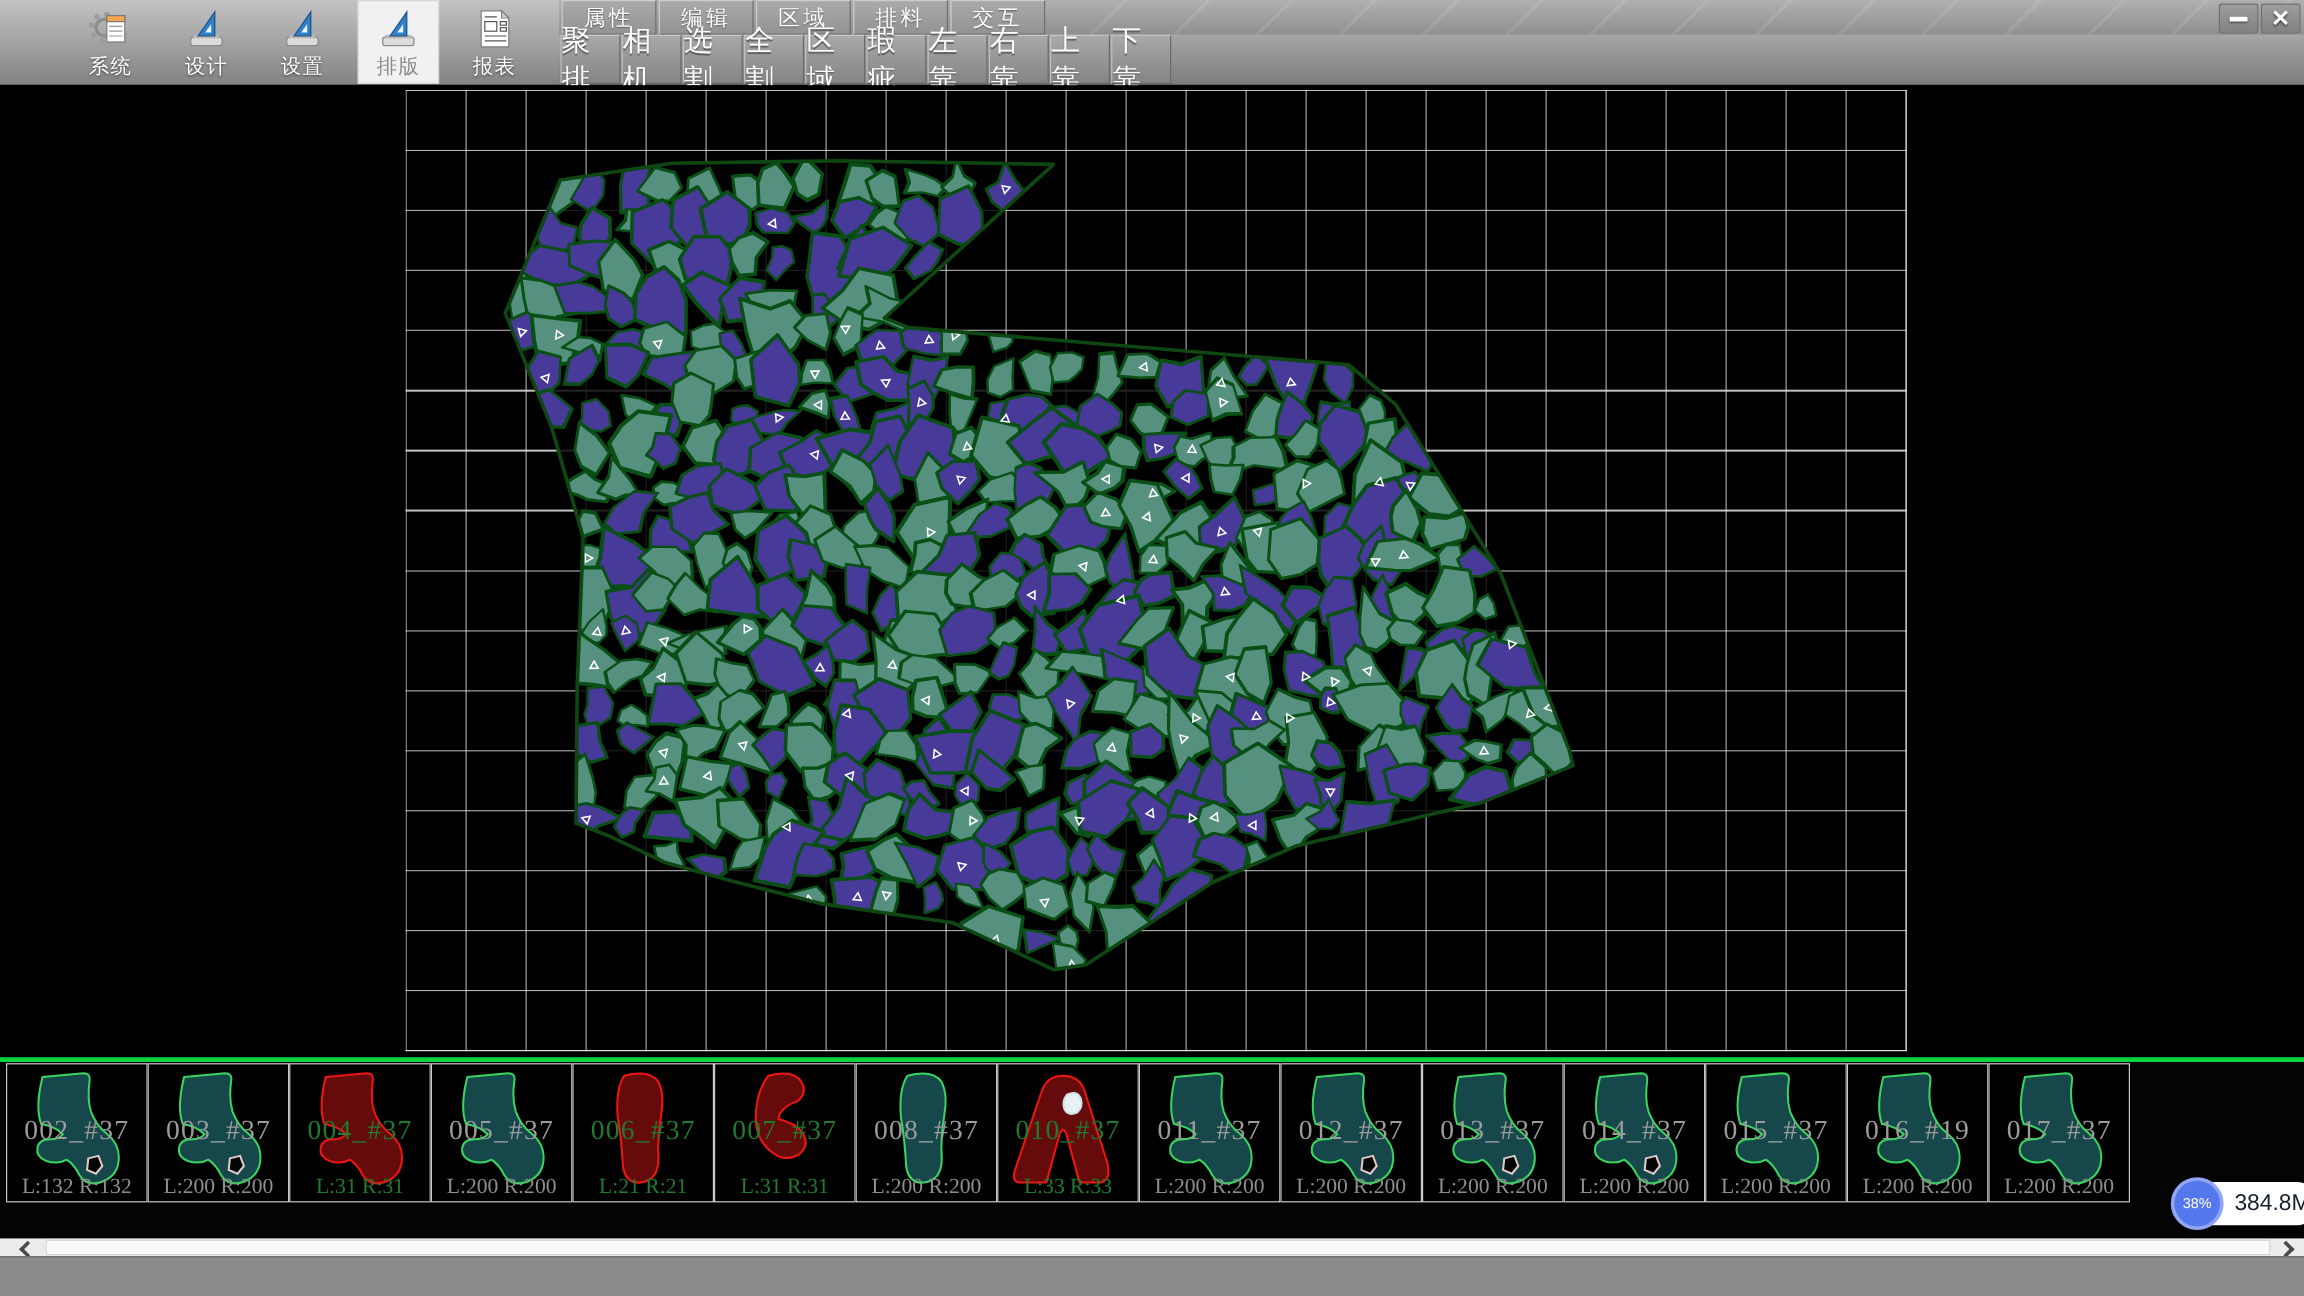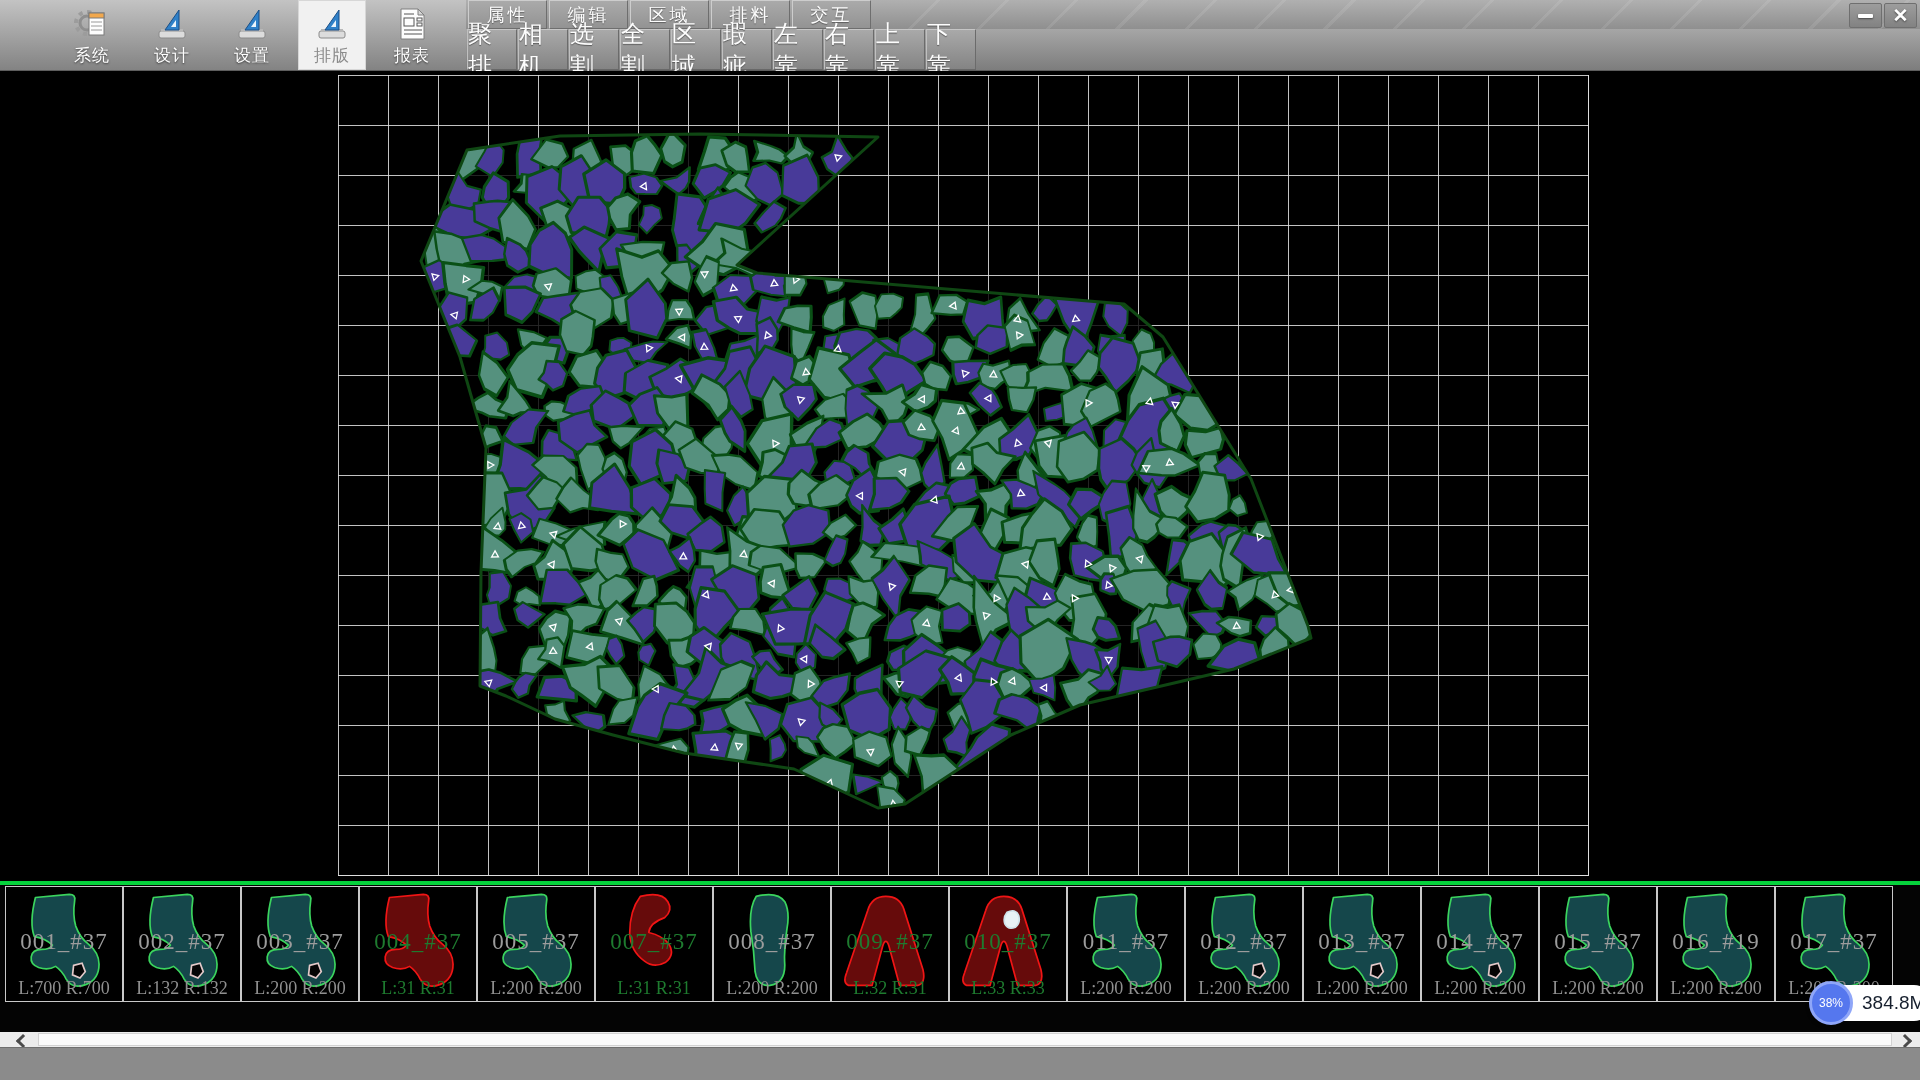--- a/index.html
+++ b/index.html
@@ -704,28 +704,20 @@
       </svg>
   </div>
 
   <div class="strip">
     <div class="cells" id="cells">
         <div class="cell normal">
           <svg width="106" height="106" viewBox="0 0 100 100">
             <path d="M24,8 L56,5 Q62,5 61,11 Q59,25 62,35 Q66,46 74,52 Q84,60 84,71 Q84,85 72,90 Q59,95 53,85 Q49,77 43,73 Q36,77 27,74 Q19,71 20,64 Q21,57 30,57 Q37,57 40,53 Q34,47 23,45 Q18,32 24,8 Z" fill="#15474b" stroke="#3bd45e" stroke-width="1.6" stroke-linejoin="round"></path>
             <path d="M60,72 L68,70 L71,78 L66,84 L59,81 Z" fill="#050505" stroke="#e3c9c9" stroke-width="1.6"></path>
           </svg>
-          <div class="pid">001_#37</div>
-          <div class="plr">L:700 R:700</div>
-        </div>
-        <div class="cell normal">
-          <svg width="106" height="106" viewBox="0 0 100 100">
-            <path d="M24,8 L56,5 Q62,5 61,11 Q59,25 62,35 Q66,46 74,52 Q84,60 84,71 Q84,85 72,90 Q59,95 53,85 Q49,77 43,73 Q36,77 27,74 Q19,71 20,64 Q21,57 30,57 Q37,57 40,53 Q34,47 23,45 Q18,32 24,8 Z" fill="#15474b" stroke="#3bd45e" stroke-width="1.6" stroke-linejoin="round"></path>
-            <path d="M60,72 L68,70 L71,78 L66,84 L59,81 Z" fill="#050505" stroke="#e3c9c9" stroke-width="1.6"></path>
-          </svg>
           <div class="pid">002_#37</div>
           <div class="plr">L:132 R:132</div>
         </div>
         <div class="cell normal">
           <svg width="106" height="106" viewBox="0 0 100 100">
             <path d="M24,8 L56,5 Q62,5 61,11 Q59,25 62,35 Q66,46 74,52 Q84,60 84,71 Q84,85 72,90 Q59,95 53,85 Q49,77 43,73 Q36,77 27,74 Q19,71 20,64 Q21,57 30,57 Q37,57 40,53 Q34,47 23,45 Q18,32 24,8 Z" fill="#15474b" stroke="#3bd45e" stroke-width="1.6" stroke-linejoin="round"></path>
             <path d="M60,72 L68,70 L71,78 L66,84 L59,81 Z" fill="#050505" stroke="#e3c9c9" stroke-width="1.6"></path>
           </svg>
           <div class="pid">003_#37</div>
           <div class="plr">L:200 R:200</div>
@@ -739,38 +731,38 @@
         </div>
         <div class="cell normal">
           <svg width="106" height="106" viewBox="0 0 100 100">
             <path d="M24,8 L56,5 Q62,5 61,11 Q59,25 62,35 Q66,46 74,52 Q84,60 84,71 Q84,85 72,90 Q59,95 53,85 Q49,77 43,73 Q36,77 27,74 Q19,71 20,64 Q21,57 30,57 Q37,57 40,53 Q34,47 23,45 Q18,32 24,8 Z" fill="#15474b" stroke="#3bd45e" stroke-width="1.6" stroke-linejoin="round"></path>
           </svg>
           <div class="pid">005_#37</div>
           <div class="plr">L:200 R:200</div>
         </div>
         <div class="cell flaw">
           <svg width="106" height="106" viewBox="0 0 100 100">
+            <path d="M36,7 Q56,2 63,12 Q68,22 65,38 Q62,56 63,72 Q63,89 49,91 Q37,92 35,78 Q34,58 31,40 Q29,18 36,7 Z" fill="#660b0b" stroke="#f01515" stroke-width="1.6" stroke-linejoin="round"></path>
+          </svg>
+          <div class="pid">006_#37</div>
+          <div class="plr">L:21 R:21</div>
+        </div>
+        <div class="cell flaw">
+          <svg width="106" height="106" viewBox="0 0 100 100">
             <path d="M38,7 Q58,2 64,12 Q69,20 61,27 Q47,32 46,41 Q59,44 65,52 Q71,62 62,69 Q51,75 42,68 Q29,59 28,42 Q28,20 38,7 Z" fill="#660b0b" stroke="#f01515" stroke-width="1.6" stroke-linejoin="round"></path>
           </svg>
           <div class="pid">007_#37</div>
           <div class="plr">L:31 R:31</div>
         </div>
         <div class="cell normal">
           <svg width="106" height="106" viewBox="0 0 100 100">
             <path d="M36,7 Q56,2 63,12 Q68,22 65,38 Q62,56 63,72 Q63,89 49,91 Q37,92 35,78 Q34,58 31,40 Q29,18 36,7 Z" fill="#15474b" stroke="#3bd45e" stroke-width="1.6" stroke-linejoin="round"></path>
           </svg>
           <div class="pid">008_#37</div>
           <div class="plr">L:200 R:200</div>
-        </div>
-        <div class="cell flaw">
-          <svg width="106" height="106" viewBox="0 0 100 100">
-            <path d="M34,91 L12,91 Q6,89 10,79 L30,20 Q34,7 47,7 Q60,7 64,19 L82,76 Q85,89 77,91 L60,91 L50,54 Q47,45 44,54 Z" fill="#660b0b" stroke="#f01515" stroke-width="1.6" stroke-linejoin="round"></path>
-          </svg>
-          <div class="pid">009_#37</div>
-          <div class="plr">L:32 R:31</div>
         </div>
         <div class="cell flaw">
           <svg width="106" height="106" viewBox="0 0 100 100">
             <path d="M34,91 L12,91 Q6,89 10,79 L30,20 Q34,7 47,7 Q60,7 64,19 L82,76 Q85,89 77,91 L60,91 L50,54 Q47,45 44,54 Z" fill="#660b0b" stroke="#f01515" stroke-width="1.6" stroke-linejoin="round"></path>
             <path d="M50,22 Q58,18 61,25 Q63,32 58,36 Q51,39 48,33 Q46,27 50,22 Z" fill="#e8f2f5" stroke="#cfe3ea" stroke-width="1.6"></path>
           </svg>
           <div class="pid">010_#37</div>
           <div class="plr">L:33 R:33</div>
         </div>
         <div class="cell normal">

